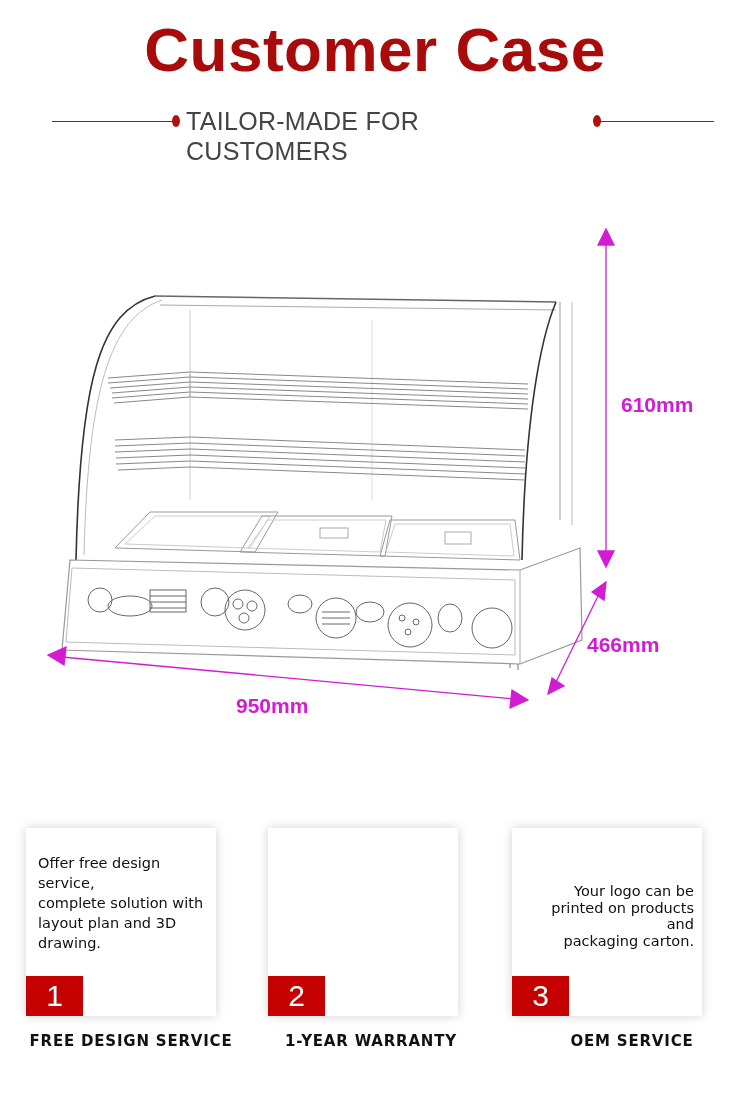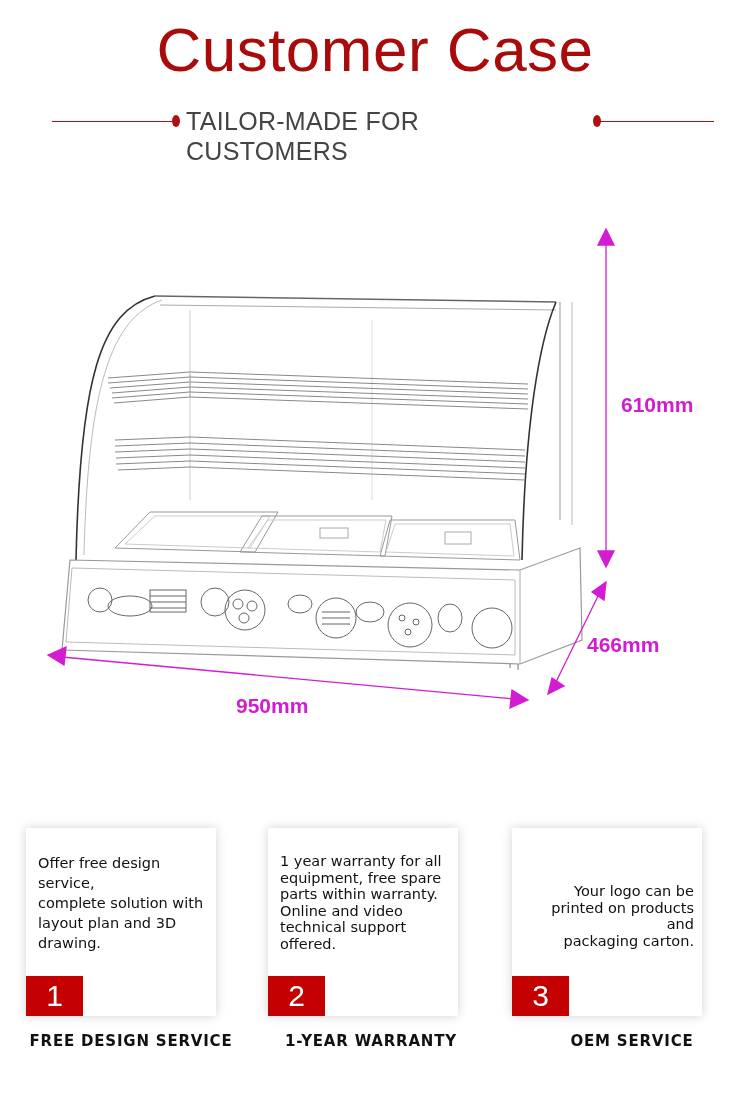--- a/index.html
+++ b/index.html
@@ -1,21 +1,21 @@
 <!DOCTYPE html>
 <html><head>
 <meta charset="utf-8">
 <style>
   * { box-sizing: border-box; margin: 0; padding: 0; }
   html, body { width: 750px; height: 1108px; background: #ffffff; overflow: hidden; }
   body { position: relative; font-family: "DejaVu Sans", sans-serif; color: #111; }
 
   .title {
     position: absolute; left: 0; top: 14px; width: 750px; text-align: center;
-    font-family: "Liberation Sans", sans-serif; font-weight: normal;
+    font-family: "Liberation Sans", sans-serif; font-weight: bold;
     font-size: 62px; letter-spacing: 0.5px; color: #a90a0a; line-height: 72px;
   }
   .subtitle-row { position: absolute; left: 0; top: 104px; width: 701px; height: 34px; }
   .sub-line { position: absolute; height: 1px; background: #b01010; top: 17px; }
   .sub-line.left { left: 52px; width: 122px; }
   .sub-line.right { left: 600px; width: 114px; }
   .sub-dot { position: absolute; width: 8px; height: 12px; border-radius: 50%; background: #b01010; top: 11px; }
   .sub-dot.left { left: 172px; }
   .sub-dot.right { left: 593px; }
   .subtitle {
@@ -164,28 +164,20 @@
     <div>service,</div>
     <div>complete solution with</div>
     <div>layout plan and 3D</div>
     <div>drawing.</div>
   </div>
   <div class="card-num">1</div>
 </div>
 <div class="card-label" style="left:11px;">FREE DESIGN SERVICE</div>
 
 <div class="card" style="left:268px;">
-  <div class="card-text" style="top:25px; line-height:16.5px; font-size:14.5px;">
-    <div>1 year warranty for all</div>
-    <div>equipment, free spare</div>
-    <div>parts within warranty.</div>
-    <div>Online and video</div>
-    <div>technical support</div>
-    <div>offered.</div>
-  </div>
   <div class="card-num">2</div>
 </div>
 <div class="card-label" style="left:251px;">1-YEAR WARRANTY</div>
 
 <div class="card" style="left:512px;">
   <div class="card-text" style="top:55px; line-height:16.5px; font-size:14.5px;text-align:right;">
     <div>Your logo can be</div>
     <div>printed on products and</div>
     <div>packaging carton.</div>
   </div>

